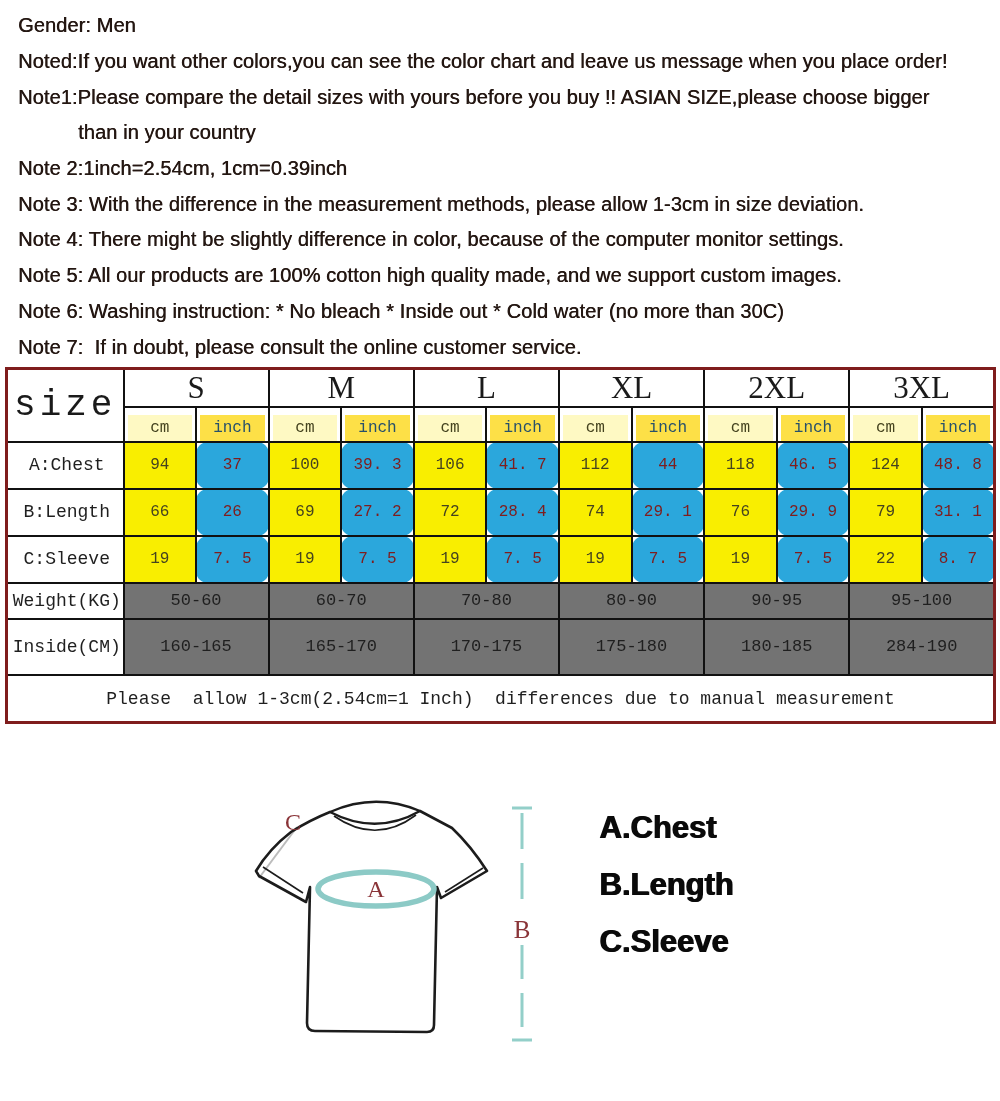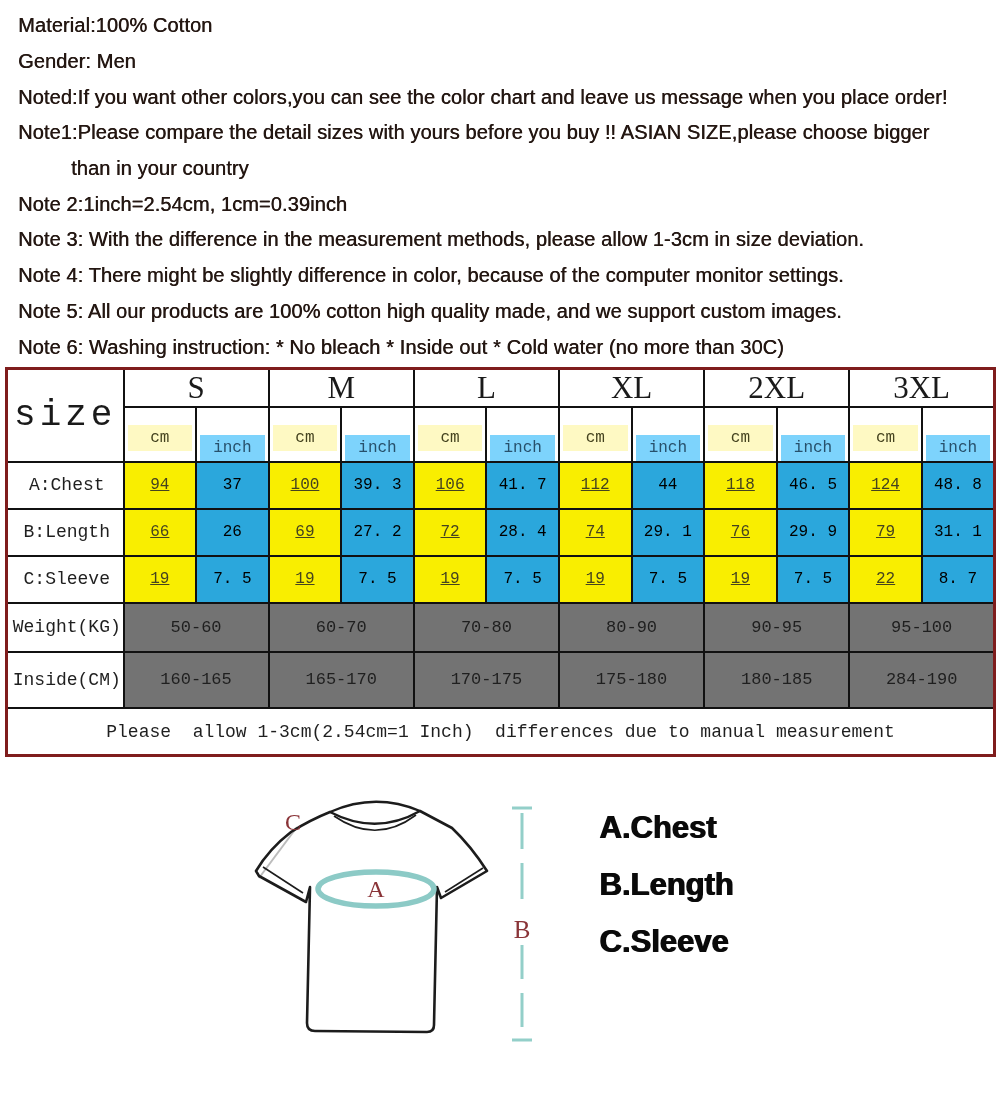--- a/index.html
+++ b/index.html
@@ -11,21 +11,21 @@
   }
 
   
   .notes { padding-top:8px; color:#241712; }
   .note-line {
     height:35.7px; display:flex; align-items:center;
     padding-left:18px; font-size:20px; font-weight:400;
     letter-spacing:0.1px; text-shadow:0.45px 0 0 currentColor;
     white-space:pre;
   }
-  .note-line.indent { padding-left:50px;margin-left:21px; }
+  .note-line.indent { padding-left:78px; }
 
   
   table.size-table {
     border-collapse:collapse; table-layout:fixed;
     width:991px; margin:2px 0 0 5px;
     border:3px solid #7f1d1d;
   }
   .size-table th, .size-table td {
     border:2px solid #111; text-align:center; vertical-align:middle;
     font-family:"Liberation Mono", monospace; color:#222;
@@ -40,30 +40,30 @@
     background:#fff; font-family:"Liberation Serif", serif;
     font-weight:400; font-size:31px; color:#1a1a1a; height:38px;
   }
   tr.unit-row { height:33px; }
   th.unit { background:#fff; padding:7px 3px 0 3px; }
   .unit-chip {
     display:block; height:26px; line-height:26px;
     font-size:16px; font-weight:400;
   }
   .unit-chip.cm   { background:#fef9c3; color:#45431f; }
-  .unit-chip.inch { background:#7dd3fc; color:#27506b;margin-top:20px; }
+  .unit-chip.inch { background:#fde047; color:#27506b; }
   th.row-label {
     background:#fff; text-align:center; padding-left:3px;
     font-size:18px; font-weight:400; color:#1f1f1f;
   }
   tr.meas-row { height:47px; }
-  td.cm   { background:#f9ee00; color:#45431f; font-size:16px;text-decoration:underline; }
-  td.inch { background:#2ba7dc; color:#000000; font-size:16px; }
+  td.cm   { background:#f9ee00; color:#45431f; font-size:16px; }
+  td.inch { background:#2ba7dc; color:#7f1d1d; font-size:16px;border-radius:12px; }
   tr.range-row td { background:#737373; font-size:17px; color:#1f1f1f; }
-  tr.range-row.weight { height:49px; }
+  tr.range-row.weight { height:36px; }
   tr.range-row.height { height:56px; }
   tr.footer-row { height:48px; }
   tr.footer-row td {
     background:#fff; font-size:18px; color:#1f1f1f; white-space:pre;
   }
 
   
   .diagram { position:absolute; left:0; top:775px; width:1000px; height:326px; }
   .diagram svg { position:absolute; left:0; top:0; }
   .legend-item {
@@ -71,30 +71,30 @@
     color:#0a0a0a; letter-spacing:0px; text-shadow:1.2px 0 0 #0a0a0a;
   }
   .legend-item.l0 { top:35px; }
   .legend-item.l1 { top:92px; }
   .legend-item.l2 { top:149px; }
 </style>
 </head>
 <body>
 
 <section class="notes">
-  <div class="note-line">Material:100% Cotton</div>
   <div class="note-line">Gender: Men</div>
   <div class="note-line">Noted:If you want other colors,you can see the color chart and leave us message when you place order!</div>
   <div class="note-line">Note1:Please compare the detail sizes with yours before you buy !! ASIAN SIZE,please choose bigger</div>
   <div class="note-line indent">than in your country</div>
   <div class="note-line">Note 2:1inch=2.54cm, 1cm=0.39inch</div>
   <div class="note-line">Note 3: With the difference in the measurement methods, please allow 1-3cm in size deviation.</div>
   <div class="note-line">Note 4: There might be slightly difference in color, because of the computer monitor settings.</div>
   <div class="note-line">Note 5: All our products are 100% cotton high quality made, and we support custom images.</div>
   <div class="note-line">Note 6: Washing instruction: * No bleach * Inside out * Cold water (no more than 30C)</div>
+  <div class="note-line">Note 7:  If in doubt, please consult the online customer service.</div>
 </section>
 
 <table class="size-table">
   <colgroup>
     <col class="label-col">
     <col>
       <col>
       <col>
       <col>
       <col>

